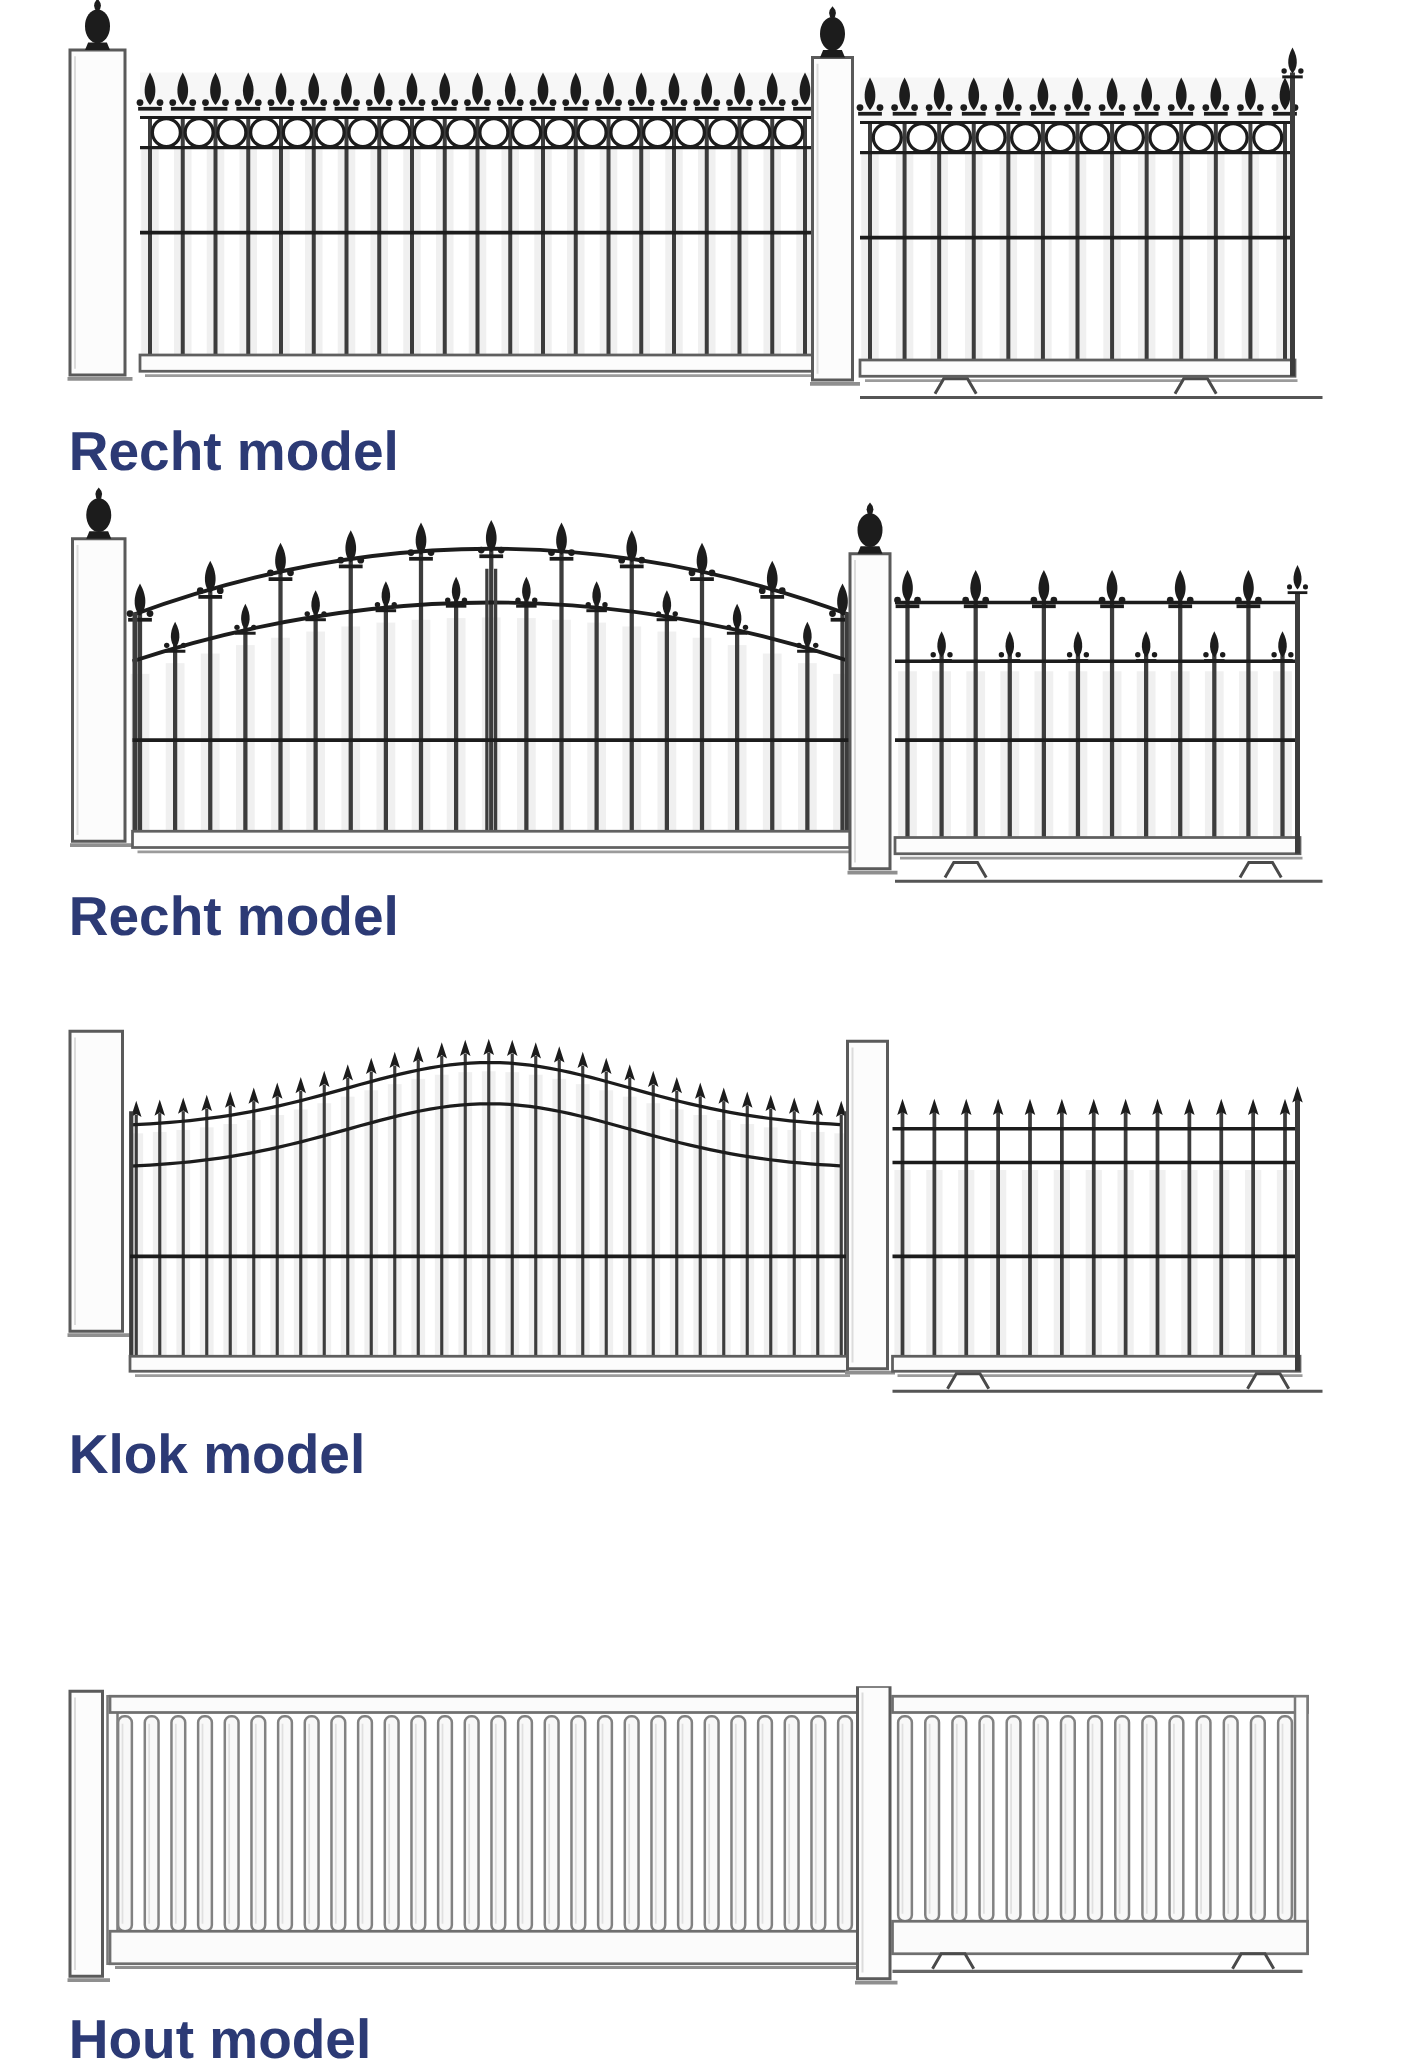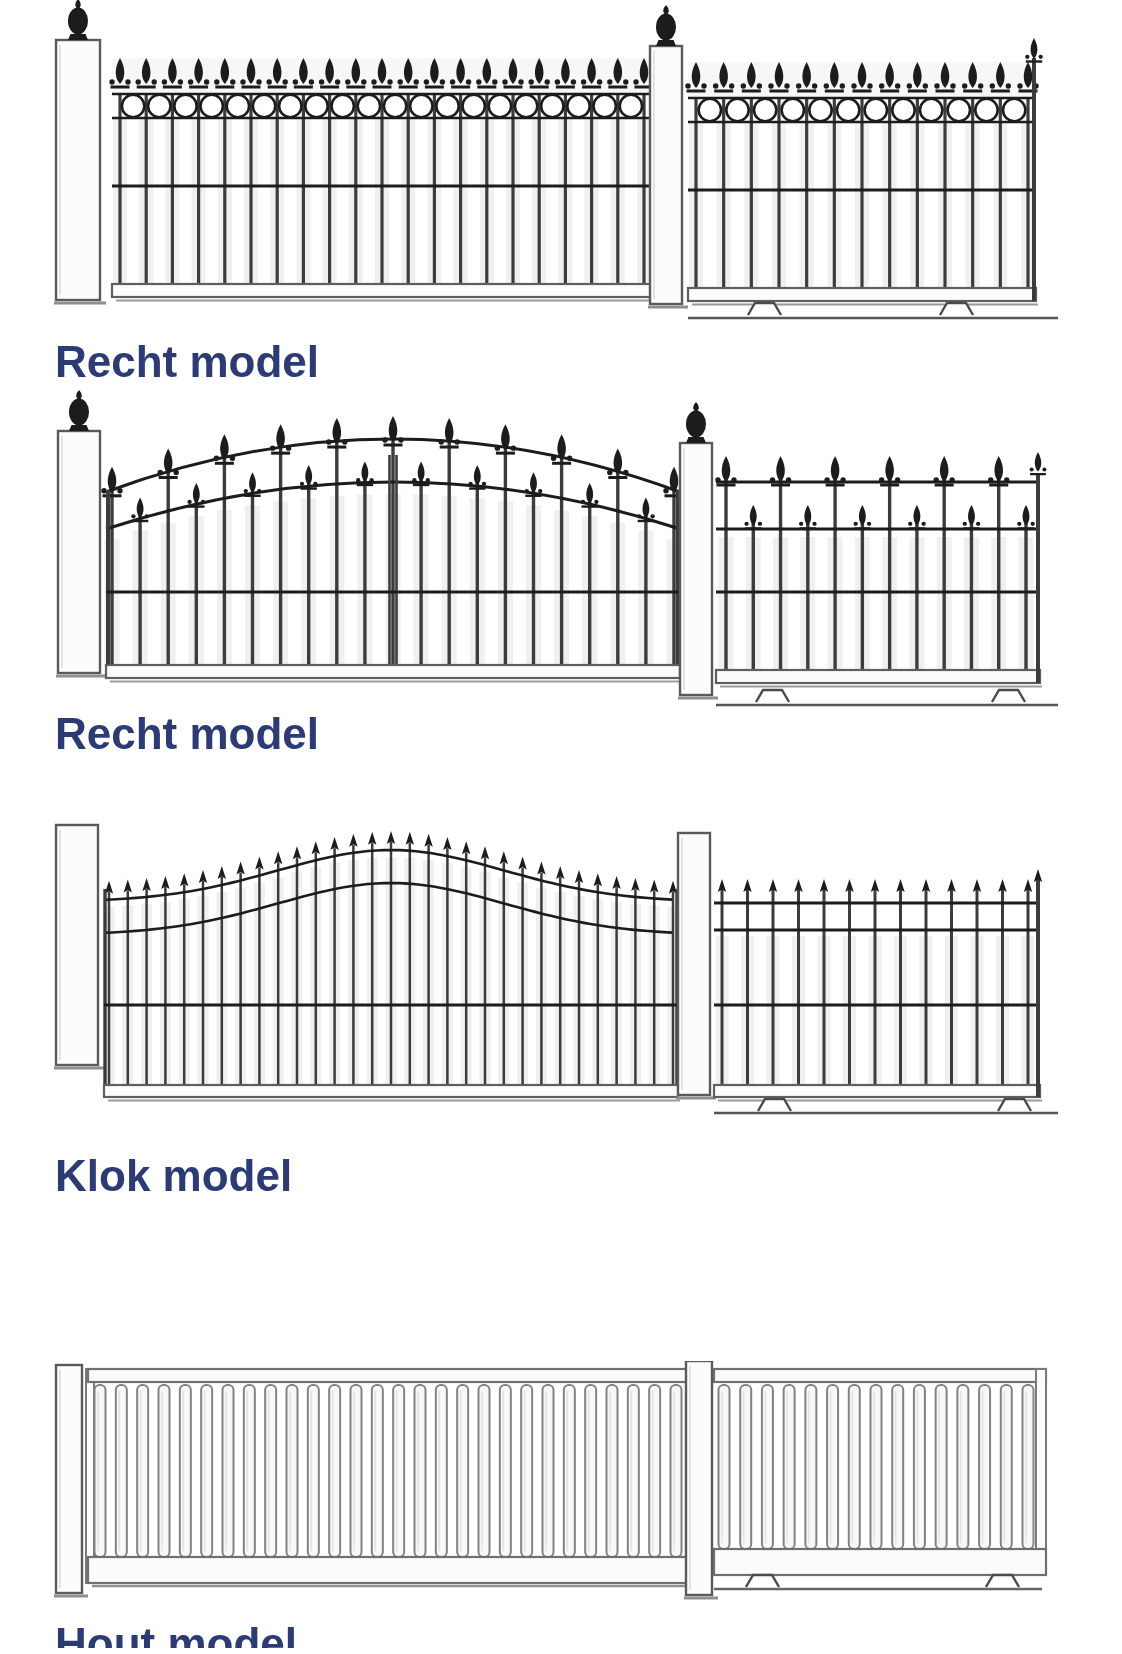--- a/index.html
+++ b/index.html
@@ -2,21 +2,21 @@
 <html><head>
 <meta charset="utf-8">
 <style>
   html,body{margin:0;padding:0;background:#ffffff;}
   .page{width:1122px;height:1648px;overflow:hidden;background:#ffffff;
         font-family:"Liberation Sans", sans-serif;}
   .model svg{display:block;}
   .model-label{margin:2px 0 0 55px;height:50px;line-height:50px;
                font-weight:bold;font-size:44px;letter-spacing:0px;}
   #sec-klok{margin-top:14px;}
-  #sec-klok .model-label{margin-top:30px;}
+  #sec-klok .model-label{margin-top:18px;}
   #sec-hout{margin-top:160px;}
   #sec-hout .model-label{margin-top:16px;}
 </style>
 </head>
 <body>
 
 <div class="page" style="background: rgb(255, 255, 255);">
 
   <section class="model" id="sec-recht">
     <svg id="svg-recht" width="1122" height="335" viewBox="0 0 1122 335">

